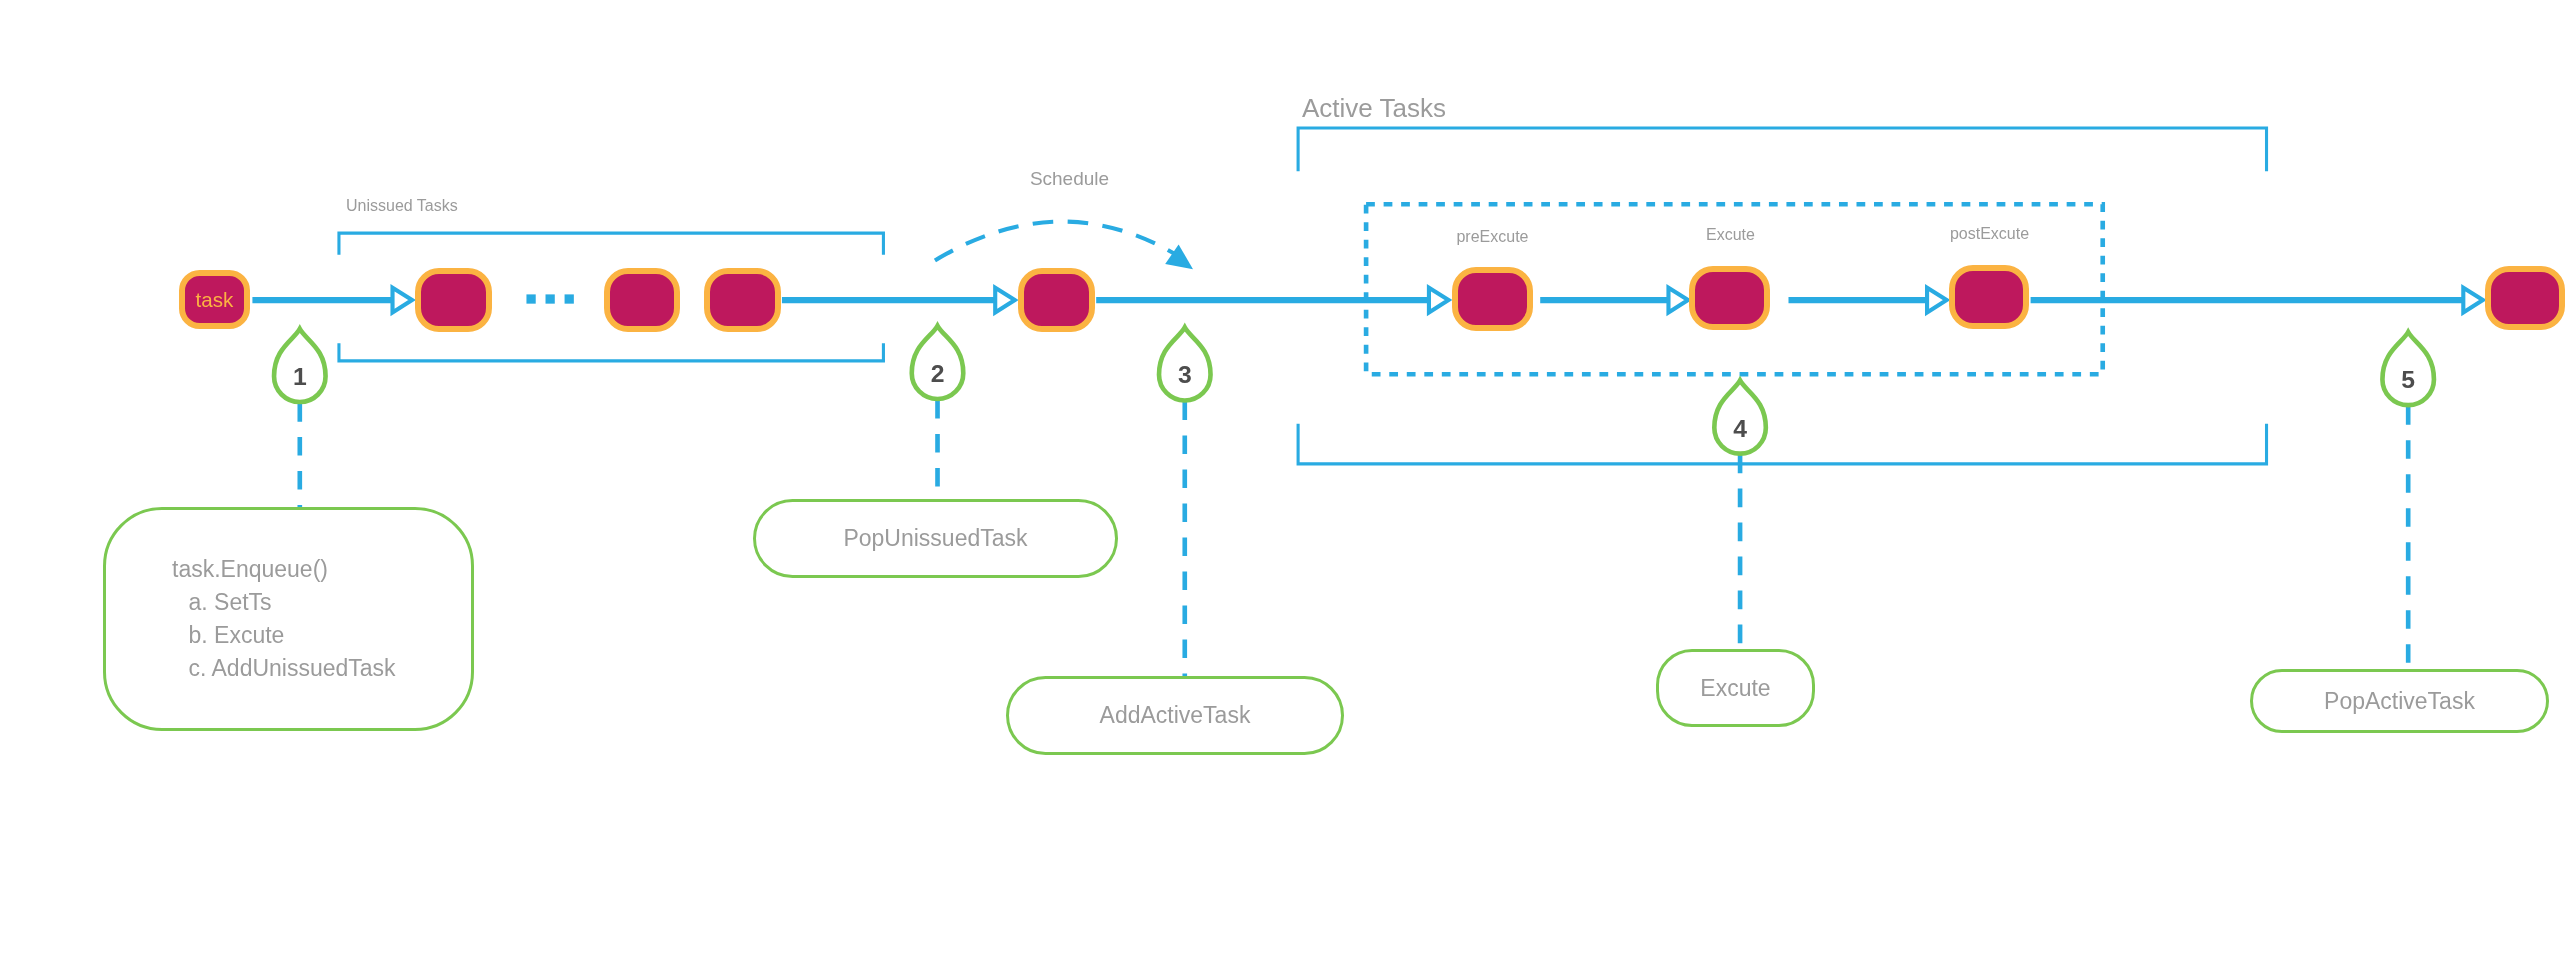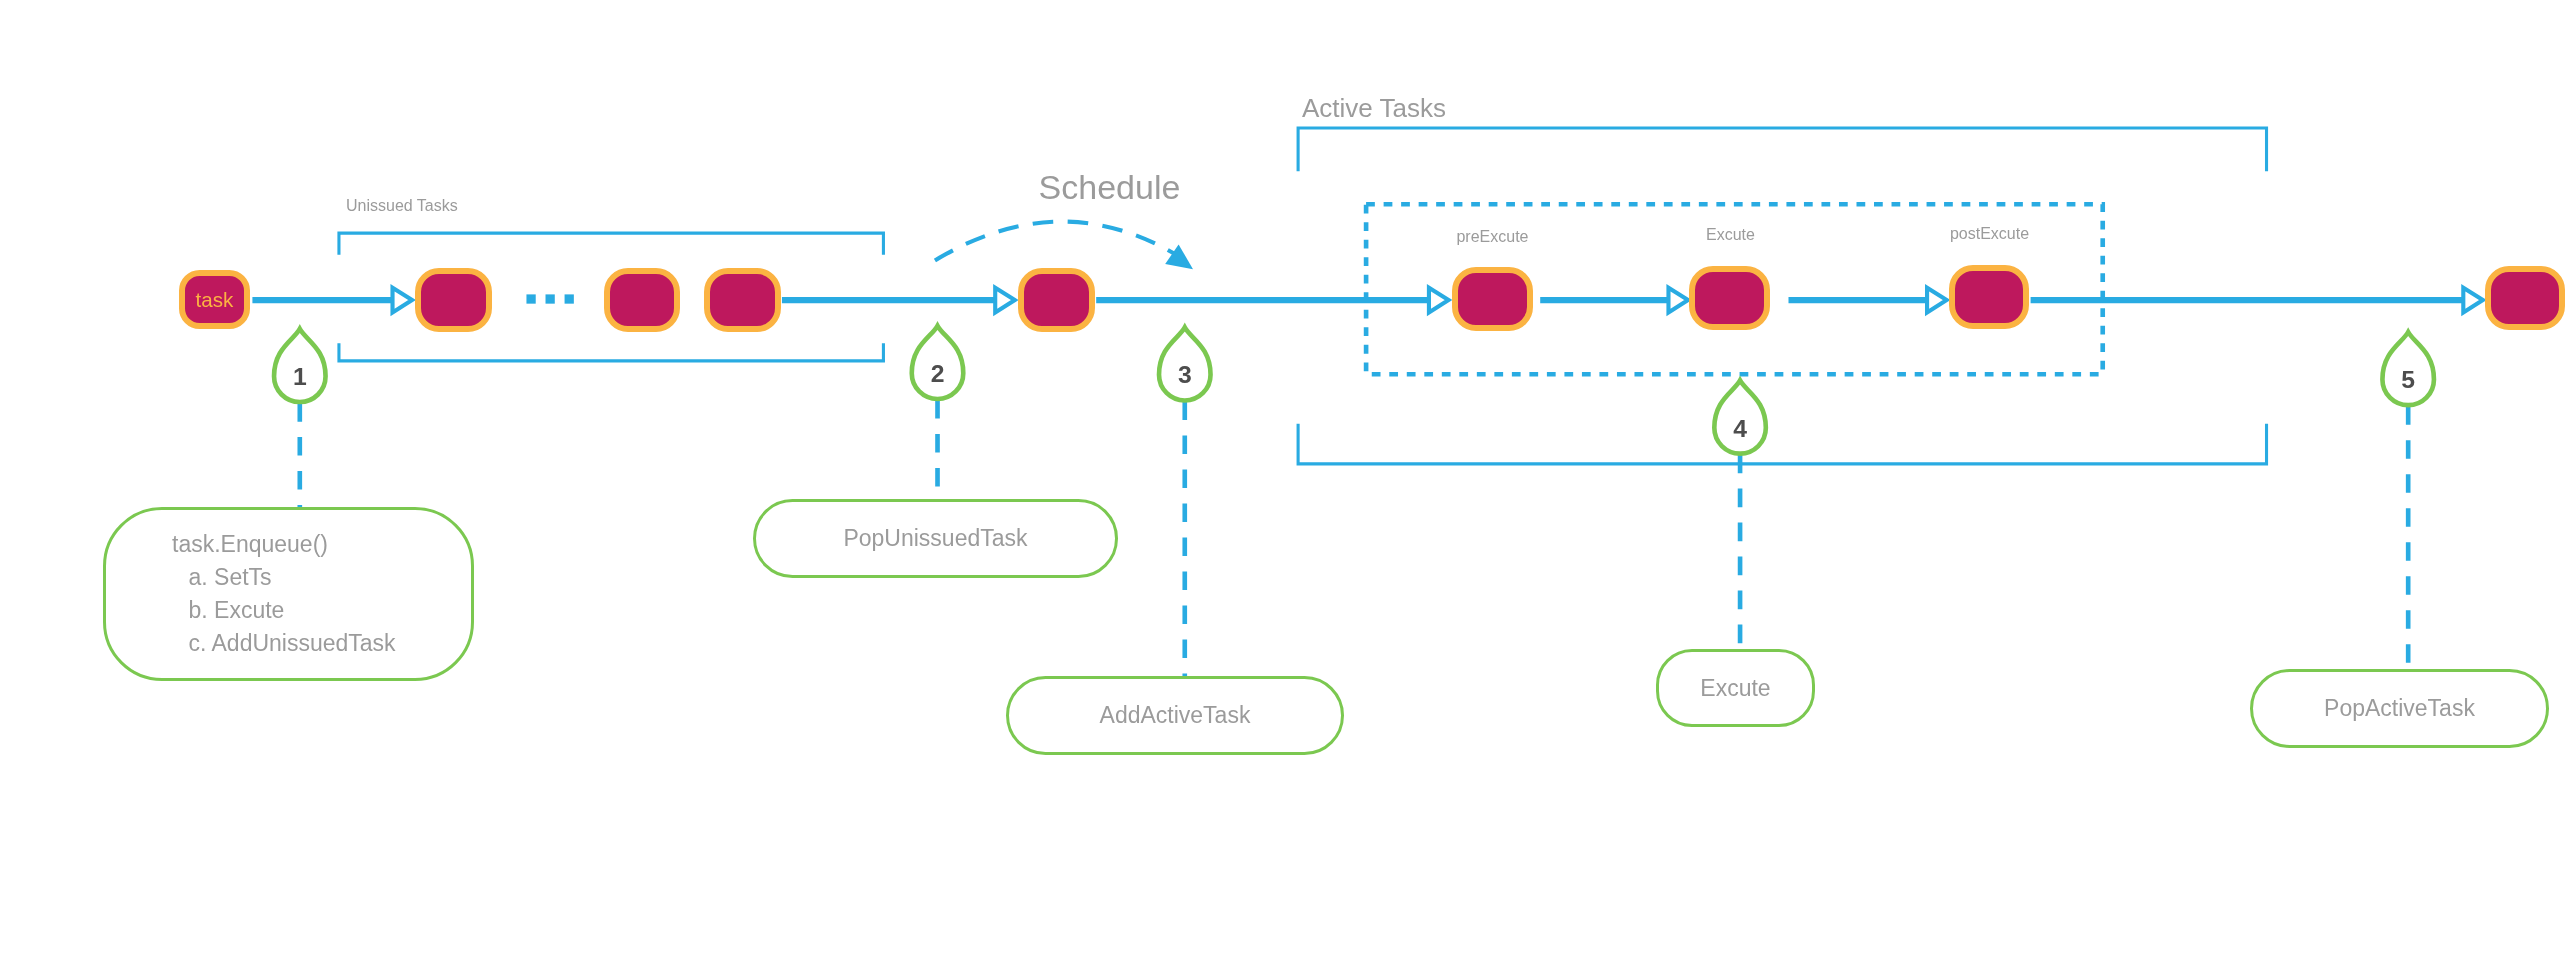--- a/index.html
+++ b/index.html
@@ -143,58 +143,58 @@
     <text class="pin-num" x="2300" y="744">3</text>
 
     <path class="pin" d="M3378 738 C3390 760 3428 776 3428 830 A50 50 0 1 1 3328 830 C3328 776 3366 760 3378 738 Z"></path>
     <text class="pin-num" x="3378" y="847">4</text>
 
     <path class="pin" d="M4675 644 C4687 666 4725 682 4725 736 A50 50 0 1 1 4625 736 C4625 682 4663 666 4675 644 Z"></path>
     <text class="pin-num" x="4675" y="753">5</text>
   </svg>
 
   <div class="glabel" style="left:346px; top:197px;">Unissued Tasks</div>
-  <div class="glabel centered" style="left:1014px; top:168px; width:191px; font-size:34px;">Schedule</div>
+  <div class="glabel centered" style="left:974px; top:168px; width:191px; font-size:19px;">Schedule</div>
   <div class="glabel" style="left:1302px; top:93px; font-size:26px;">Active Tasks</div>
 
   <div class="glabel centered" style="left:1415px; top:228px; width:155px;">preExcute</div>
   <div class="glabel centered" style="left:1679px; top:226px; width:103px;">Excute</div>
   <div class="glabel centered" style="left:1912px; top:225px; width:155px;">postExcute</div>
 
   <div class="node" style="left:179px; top:270px; width:71px; height:59px; border-radius:20.6px;">
     <span class="node-text">task</span>
   </div>
   <div class="node" style="left:415px;  top:268px; width:77px; height:64px;"></div>
   <div class="node" style="left:604px; top:268px; width:76px; height:64px;"></div>
   <div class="node" style="left:704px; top:268px; width:77px; height:64px;"></div>
   <div class="node" style="left:1018px; top:268px; width:77px; height:64px;"></div>
   <div class="node" style="left:1452px; top:267px; width:81px; height:64px;"></div>
   <div class="node" style="left:1689px; top:266px; width:81px; height:64px;"></div>
   <div class="node" style="left:1949px; top:265px; width:80px; height:64px;"></div>
   <div class="node" style="left:2485px; top:266px; width:80px; height:64px;"></div>
 
-  <div class="bubble big" style="left:103px; top:507px; width:371px; height:174px;">
+  <div class="bubble big" style="left:103px; top:507px; width:371px; height:224px;">
     <div class="lines">
       <div>task.Enqueue()</div>
       <div class="indent">a. SetTs</div>
       <div class="indent">b. Excute</div>
       <div class="indent">c. AddUnissuedTask</div>
     </div>
   </div>
 
   <div class="bubble pill" style="left:753px; top:499px;  width:365px; height:79px;">
     <span>PopUnissuedTask</span>
   </div>
 
   <div class="bubble pill" style="left:1006px; top:676px; width:338px; height:79px;">
     <span>AddActiveTask</span>
   </div>
 
   <div class="bubble pill" style="left:1656px; top:649px; width:159px; height:78px; border-radius:36px;">
     <span>Excute</span>
   </div>
 
-  <div class="bubble pill" style="left:2250px; top:669px; width:299px; height:79px;">
+  <div class="bubble pill" style="left:2250px; top:669px; width:299px; height:64px;">
     <span>PopActiveTask</span>
   </div>
 
 </div>
 
 
 </body></html>

